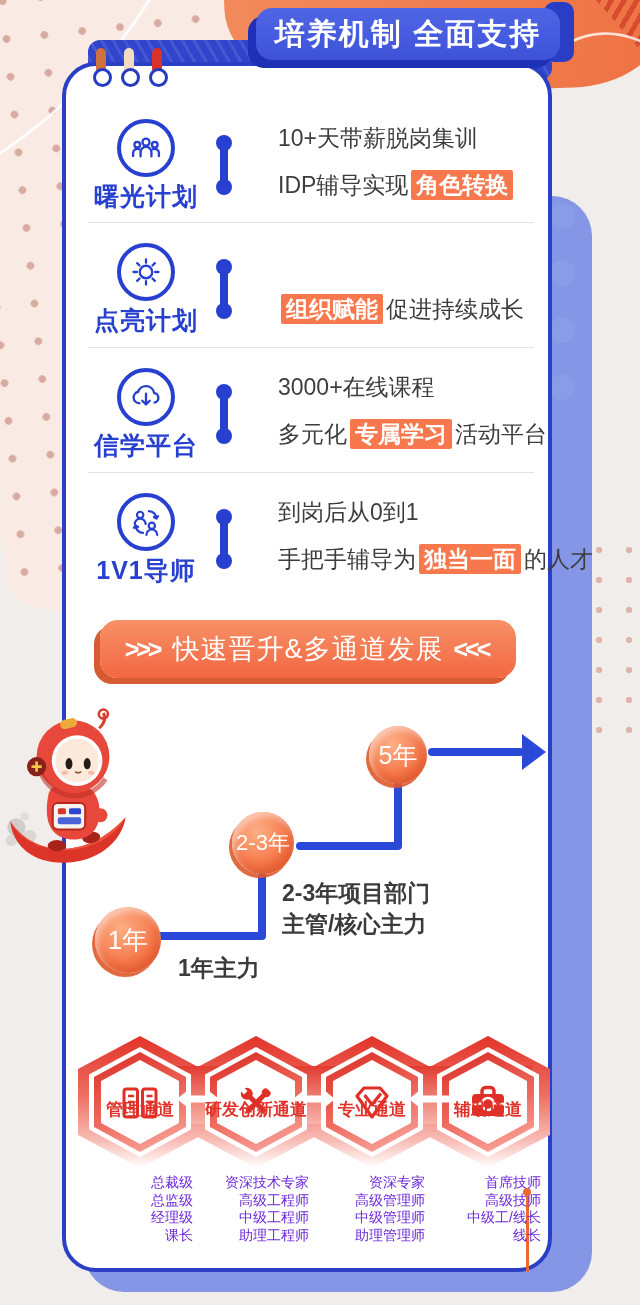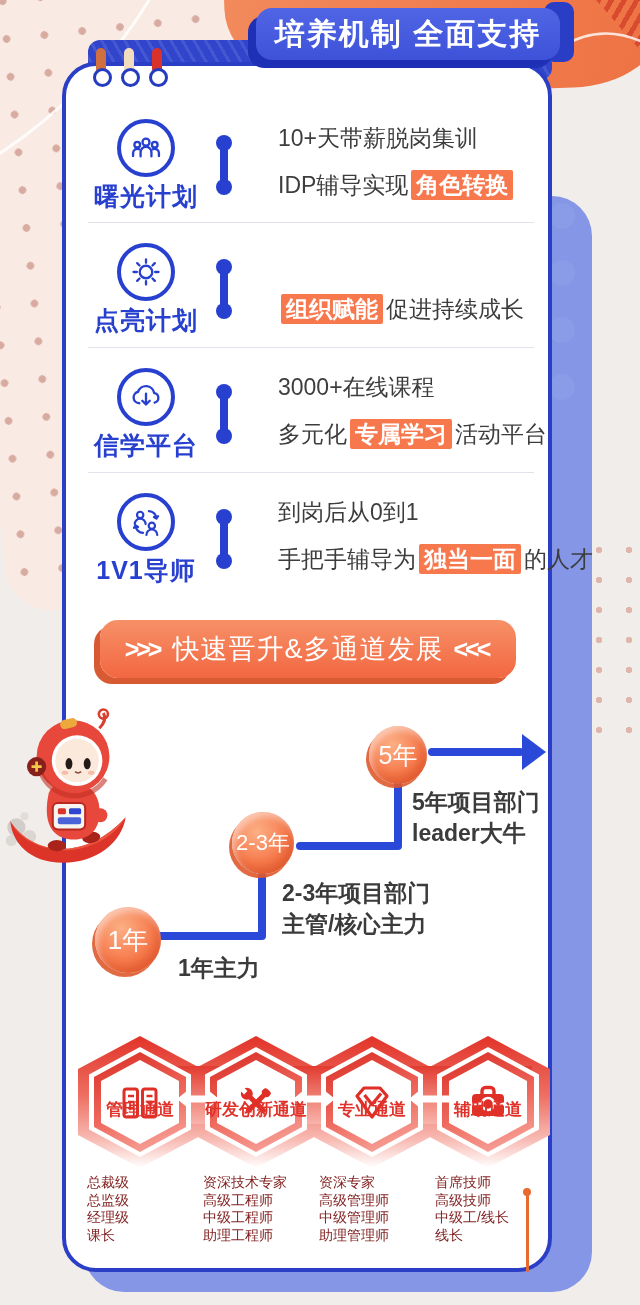--- a/index.html
+++ b/index.html
@@ -65,21 +65,21 @@
     background:linear-gradient(180deg,#E23329 0%,#EE6F62 45%,#F8BFB8 80%,rgba(250,230,227,0) 100%);}
   .band{left:108px;top:1066px;width:424px;height:58px;z-index:5;
     background:linear-gradient(180deg,#E23B30 0%,#EF8176 55%,#F8B3AA 100%);}
   .hex{clip-path:polygon(50% 0%,100% 25%,100% 75%,50% 100%,0% 75%,0% 25%);z-index:6;}
   .hex-white{top:1047px;width:102px;height:110px;background:#fff;}
   .hex-grad{top:1052px;width:92px;height:100px;background:linear-gradient(160deg,#D92C24 0%,#EF6A5E 55%,#F9AFA7 100%);}
   .hex-inner{top:1060px;width:78px;height:84px;background:#fff;}
   .hex-icon{top:1081px;width:44px;height:44px;z-index:7;}
   .ch-arrow{top:1086px;width:44px;height:26px;z-index:7;}
   .ch-title{top:1098px;width:106px;text-align:center;color:#E0322A;font-size:17px;font-weight:800;z-index:7;white-space:nowrap;}
-  .lvls{top:1174px;width:106px;text-align:left;color:#7f1d1d;font-size:14px;line-height:17.5px;font-weight:500;z-index:7;}
+  .lvls{top:1174px;width:106px;text-align:right;color:#6d28d9;font-size:14px;line-height:17.5px;font-weight:500;z-index:7;}
   .mascot{left:2px;top:708px;width:138px;height:174px;z-index:12;}
   .needle{left:526px;top:1192px;width:3px;height:80px;background:#E96A2E;border-radius:2px;z-index:6;}
   .needle-head{left:523px;top:1188px;width:8px;height:8px;border-radius:50%;background:#E96A2E;z-index:6;}
 </style>
 </head>
 <body>
 
 <div class="stage">
 
   <div class="abs pink-patch"></div>
@@ -198,24 +198,20 @@
   <div class="abs cstep" style="left:95px;top:907px;width:66px;height:66px;font-size:26px;">1年</div>
   <div class="abs cstep" style="left:232px;top:812px;width:62px;height:62px;font-size:22px;">2-3年</div>
   <div class="abs cstep" style="left:369px;top:726px;width:58px;height:58px;font-size:25px;">5年</div>
 
   <div class="abs cdesc" style="left:178px;top:953px;">
     <div>1年主力</div>
   </div>
   <div class="abs cdesc" style="left:282px;top:878px;">
     <div>2-3年项目部门</div>
     <div>主管/核心主力</div>
-  </div>
-  <div class="abs cdesc" style="left:412px;top:787px;">
-    <div>5年项目部门</div>
-    <div>leader大牛</div>
   </div>
 
   <div class="abs panel" style="left:87px;"></div>
   <div class="abs panel" style="left:203px;"></div>
   <div class="abs panel" style="left:319px;"></div>
   <div class="abs panel" style="left:435px;"></div>
 
   <div class="abs glow-hex" style="left:78px;"></div>
   <div class="abs glow-hex" style="left:194px;"></div>
   <div class="abs glow-hex" style="left:310px;"></div>

